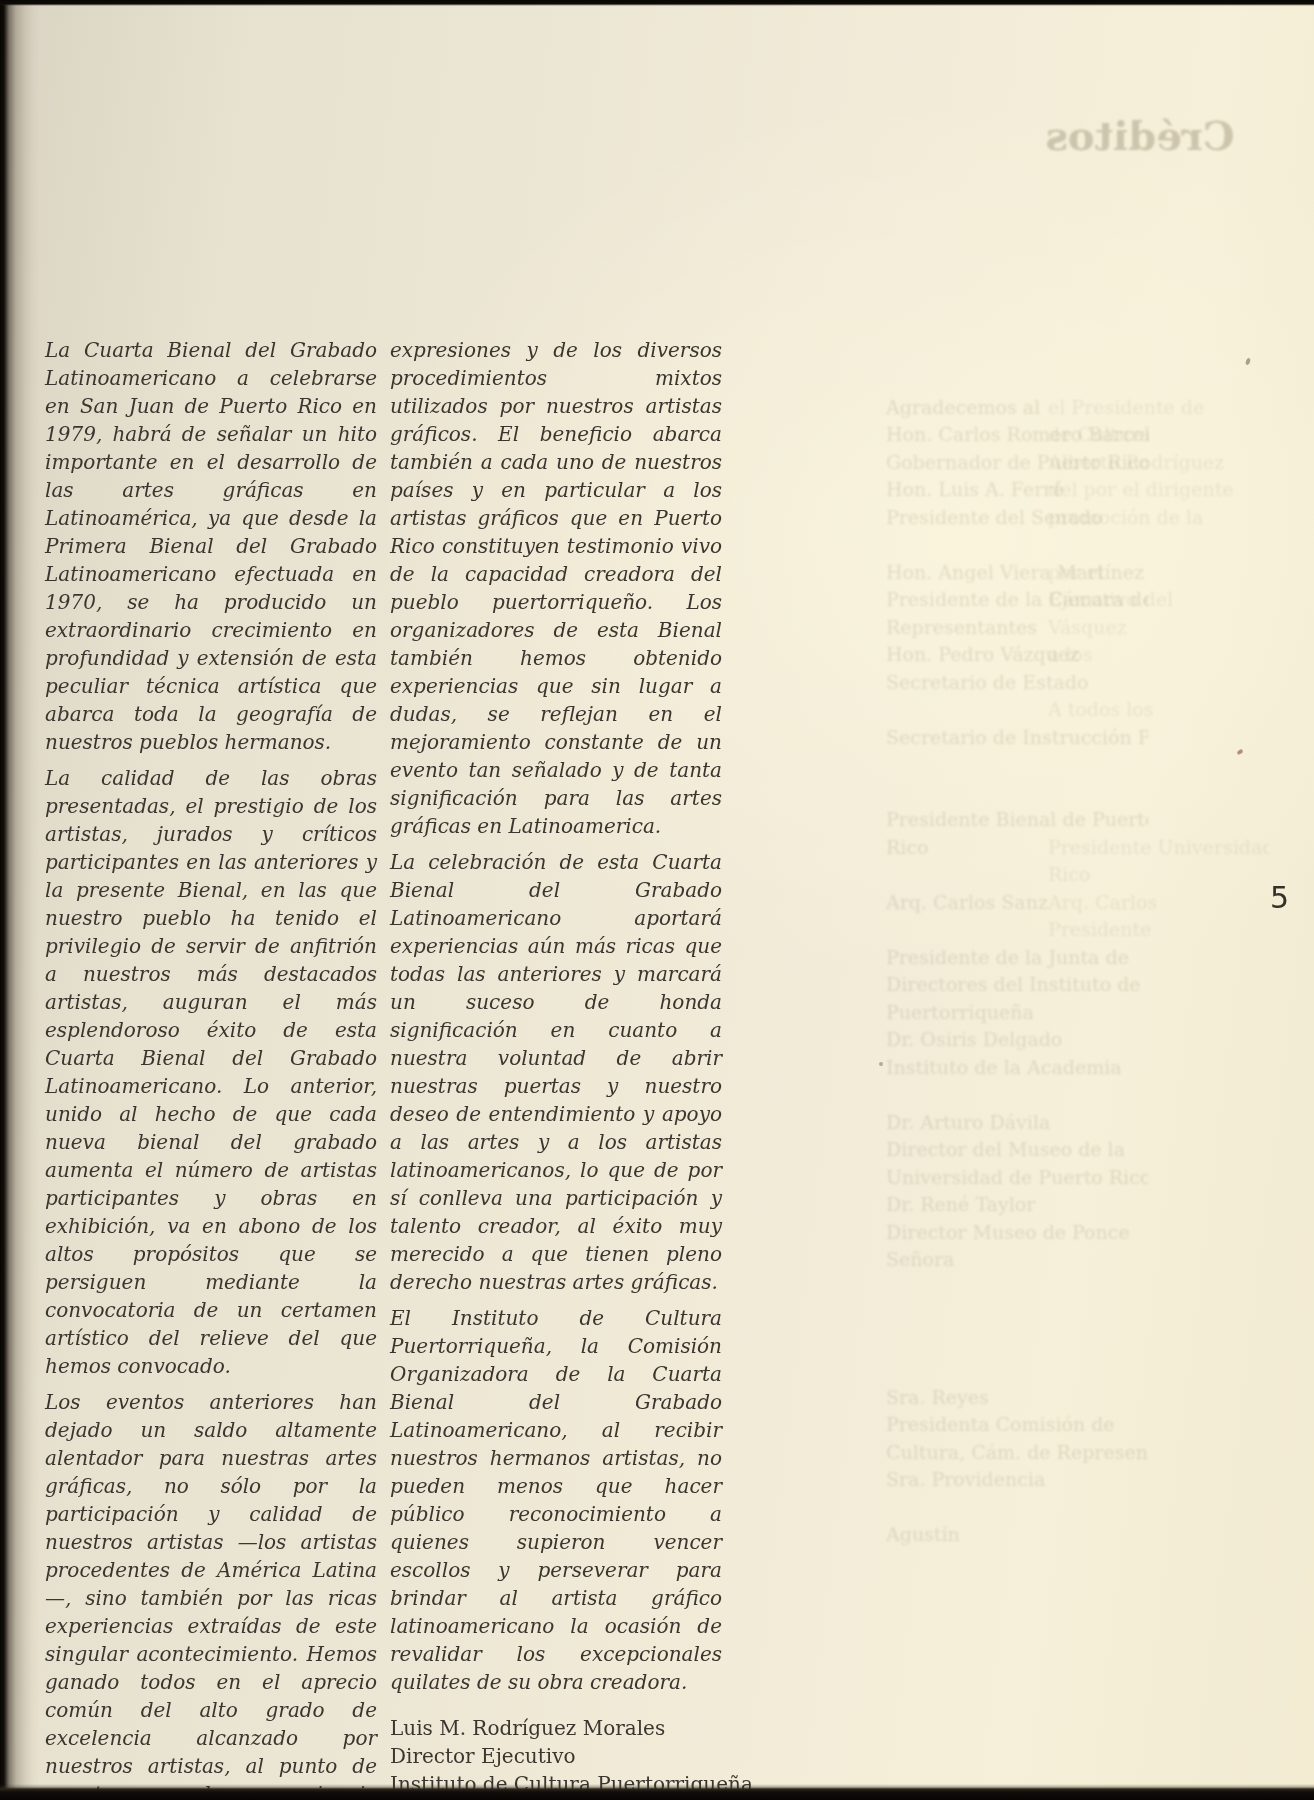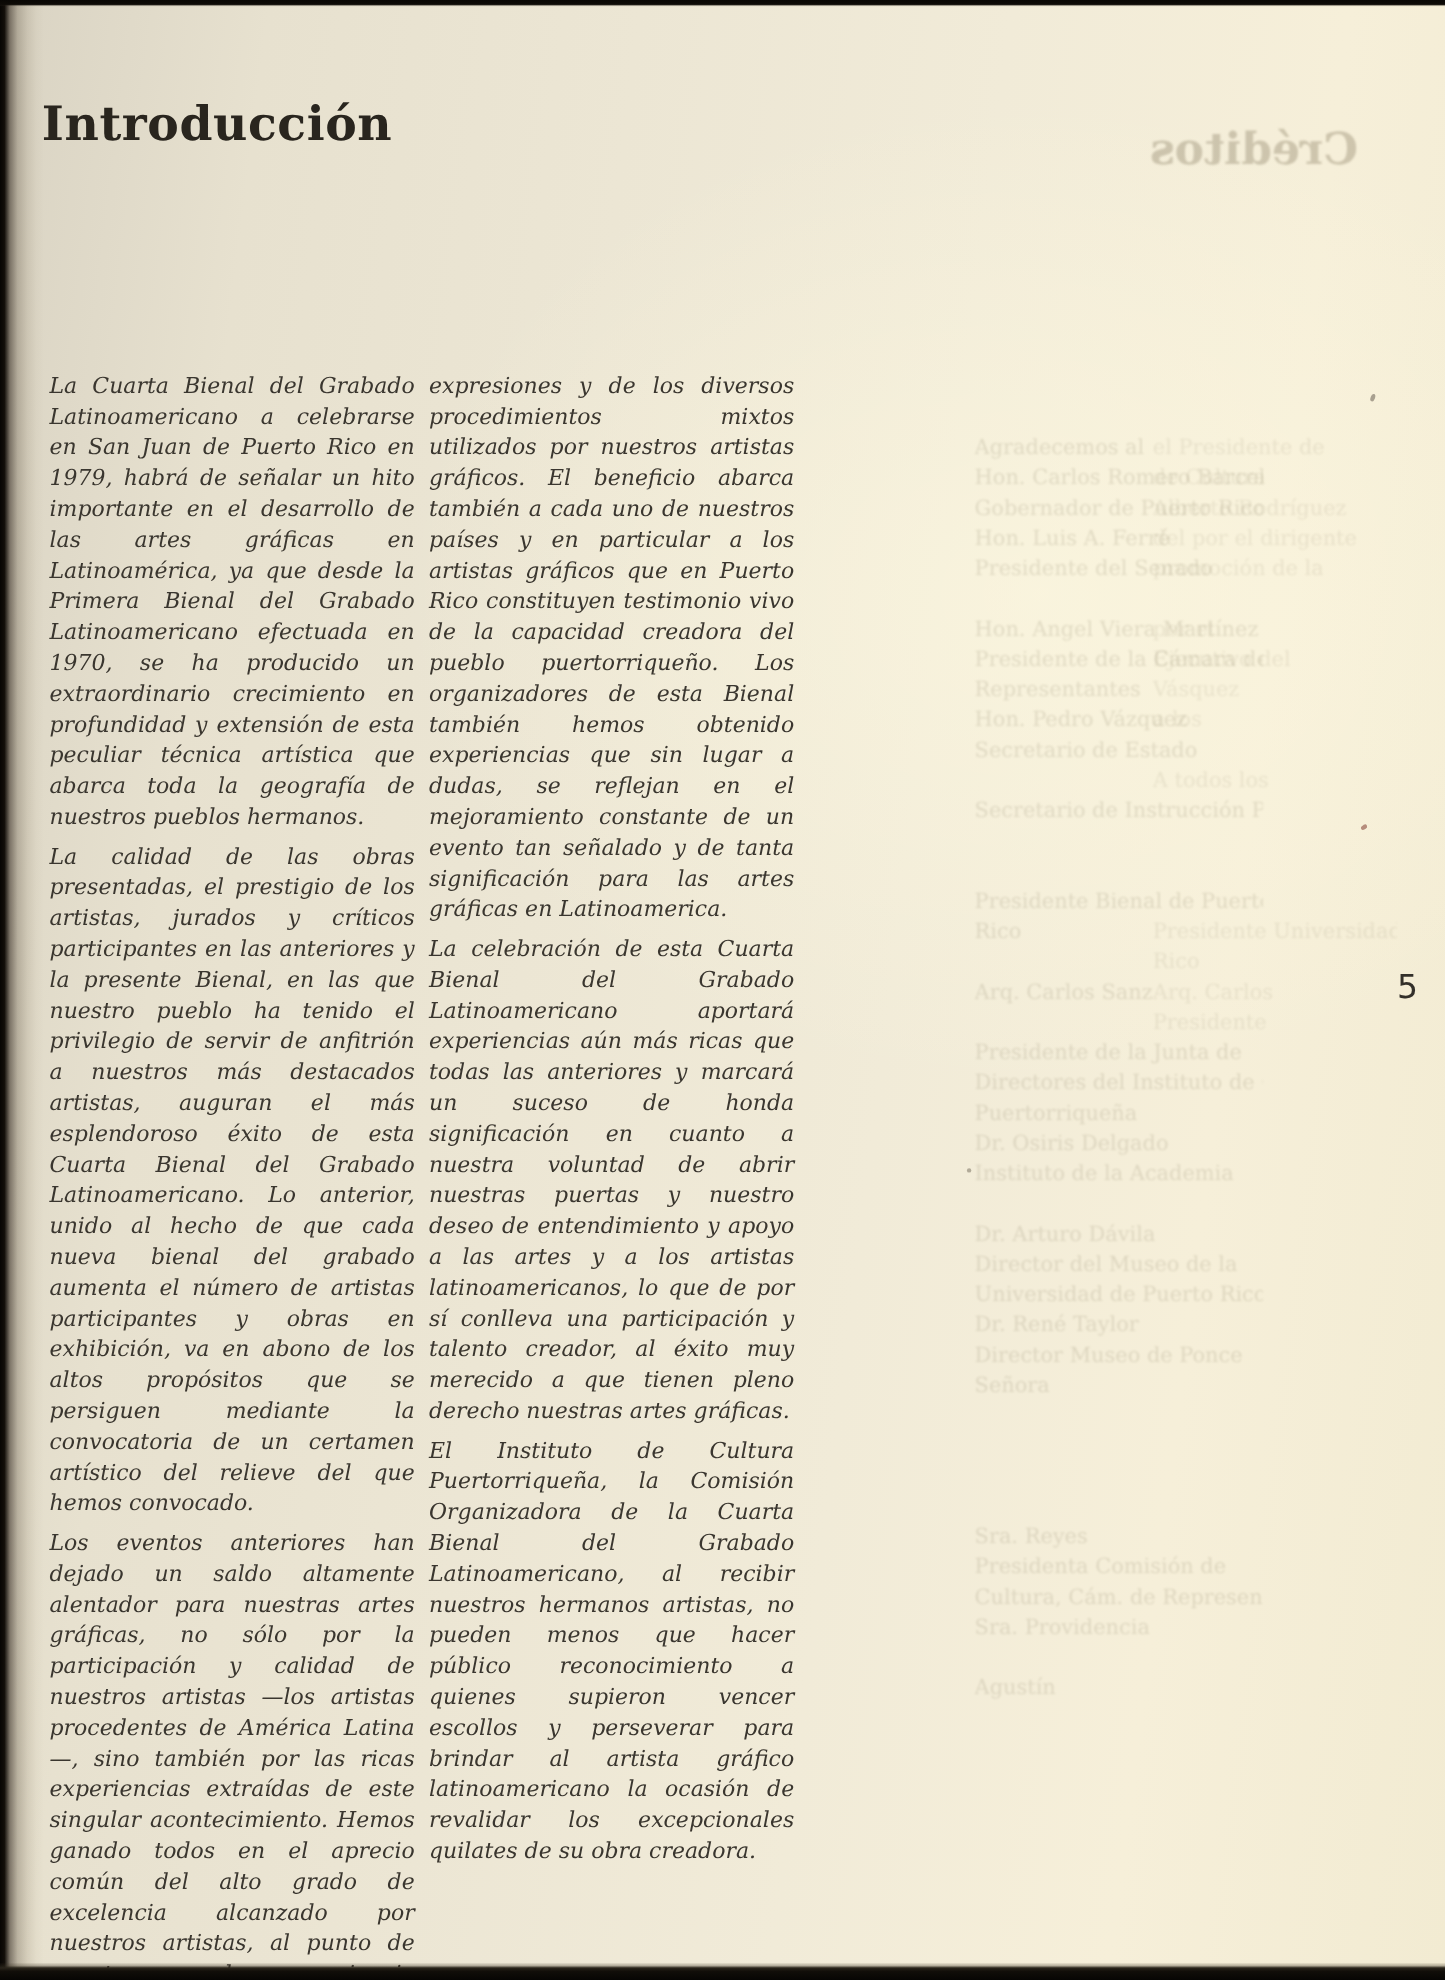--- a/index.html
+++ b/index.html
@@ -150,33 +150,37 @@
       <div class="line">&nbsp;</div>
       <div class="line">&nbsp;</div>
       <div class="line">&nbsp;</div>
       <div class="line">&nbsp;</div>
       <div class="line">&nbsp;</div>
       <div class="line">&nbsp;</div>
       <div class="line">&nbsp;</div>
       <div class="line">&nbsp;</div>
     </div>
 
-  <h1 class="title">Introducción</h1>
 
   <div class="columns">
     <div class="col">
         <p>La Cuarta Bienal del Grabado Latinoamericano a celebrarse en San Juan de Puerto Rico en 1979, habrá de señalar un hito importante en el desarrollo de las artes gráficas en Latinoamérica, ya que desde la Primera Bienal del Grabado Latinoamericano efectuada en 1970, se ha producido un extraordinario crecimiento en profundidad y extensión de esta peculiar técnica artística que abarca toda la geografía de nuestros pueblos hermanos.</p>
         <p>La calidad de las obras presentadas, el prestigio de los artistas, jurados y críticos participantes en las anteriores y la presente Bienal, en las que nuestro pueblo ha tenido el privilegio de servir de anfitrión a nuestros más destacados artistas, auguran el más esplendoroso éxito de esta Cuarta Bienal del Grabado Latinoamericano. Lo anterior, unido al hecho de que cada nueva bienal del grabado aumenta el número de artistas participantes y obras en exhibición, va en abono de los altos propósitos que se persiguen mediante la convocatoria de un certamen artístico del relieve del que hemos convocado.</p>
         <p>Los eventos anteriores han dejado un saldo altamente alentador para nuestras artes gráficas, no sólo por la participación y calidad de nuestros artistas —los artistas procedentes de América Latina—, sino también por las ricas experiencias extraídas de este singular acontecimiento. Hemos ganado todos en el aprecio común del alto grado de excelencia alcanzado por nuestros artistas, al punto de que tenemos plena consciencia del avance extraordinario experimentado en las técnicas de gráfica en sus diversas</p>
       </div>
     <div class="col">
       <div>
           <p>expresiones y de los diversos procedimientos mixtos utilizados por nuestros artistas gráficos. El beneficio abarca también a cada uno de nuestros países y en particular a los artistas gráficos que en Puerto Rico constituyen testimonio vivo de la capacidad creadora del pueblo puertorriqueño. Los organizadores de esta Bienal también hemos obtenido experiencias que sin lugar a dudas, se reflejan en el mejoramiento constante de un evento tan señalado y de tanta significación para las artes gráficas en Latinoamerica.</p>
           <p>La celebración de esta Cuarta Bienal del Grabado Latinoamericano aportará experiencias aún más ricas que todas las anteriores y marcará un suceso de honda significación en cuanto a nuestra voluntad de abrir nuestras puertas y nuestro deseo de entendimiento y apoyo a las artes y a los artistas latinoamericanos, lo que de por sí conlleva una participación y talento creador, al éxito muy merecido a que tienen pleno derecho nuestras artes gráficas.</p>
           <p>El Instituto de Cultura Puertorriqueña, la Comisión Organizadora de la Cuarta Bienal del Grabado Latinoamericano, al recibir nuestros hermanos artistas, no pueden menos que hacer público reconocimiento a quienes supieron vencer escollos y perseverar para brindar al artista gráfico latinoamericano la ocasión de revalidar los excepcionales quilates de su obra creadora.</p>
+        </div>
+      <div class="signature">
+          <div class="line">Luis M. Rodríguez Morales</div>
+          <div class="line">Director Ejecutivo</div>
+          <div class="line">Instituto de Cultura Puertorriqueña</div>
         </div>
     </div>
   </div>
 
   <div class="page-number">5</div>
 
   <div class="speck speck-1"></div>
   <div class="speck speck-2"></div>
   <div class="speck speck-3"></div>
   <div class="edge-left"></div>

